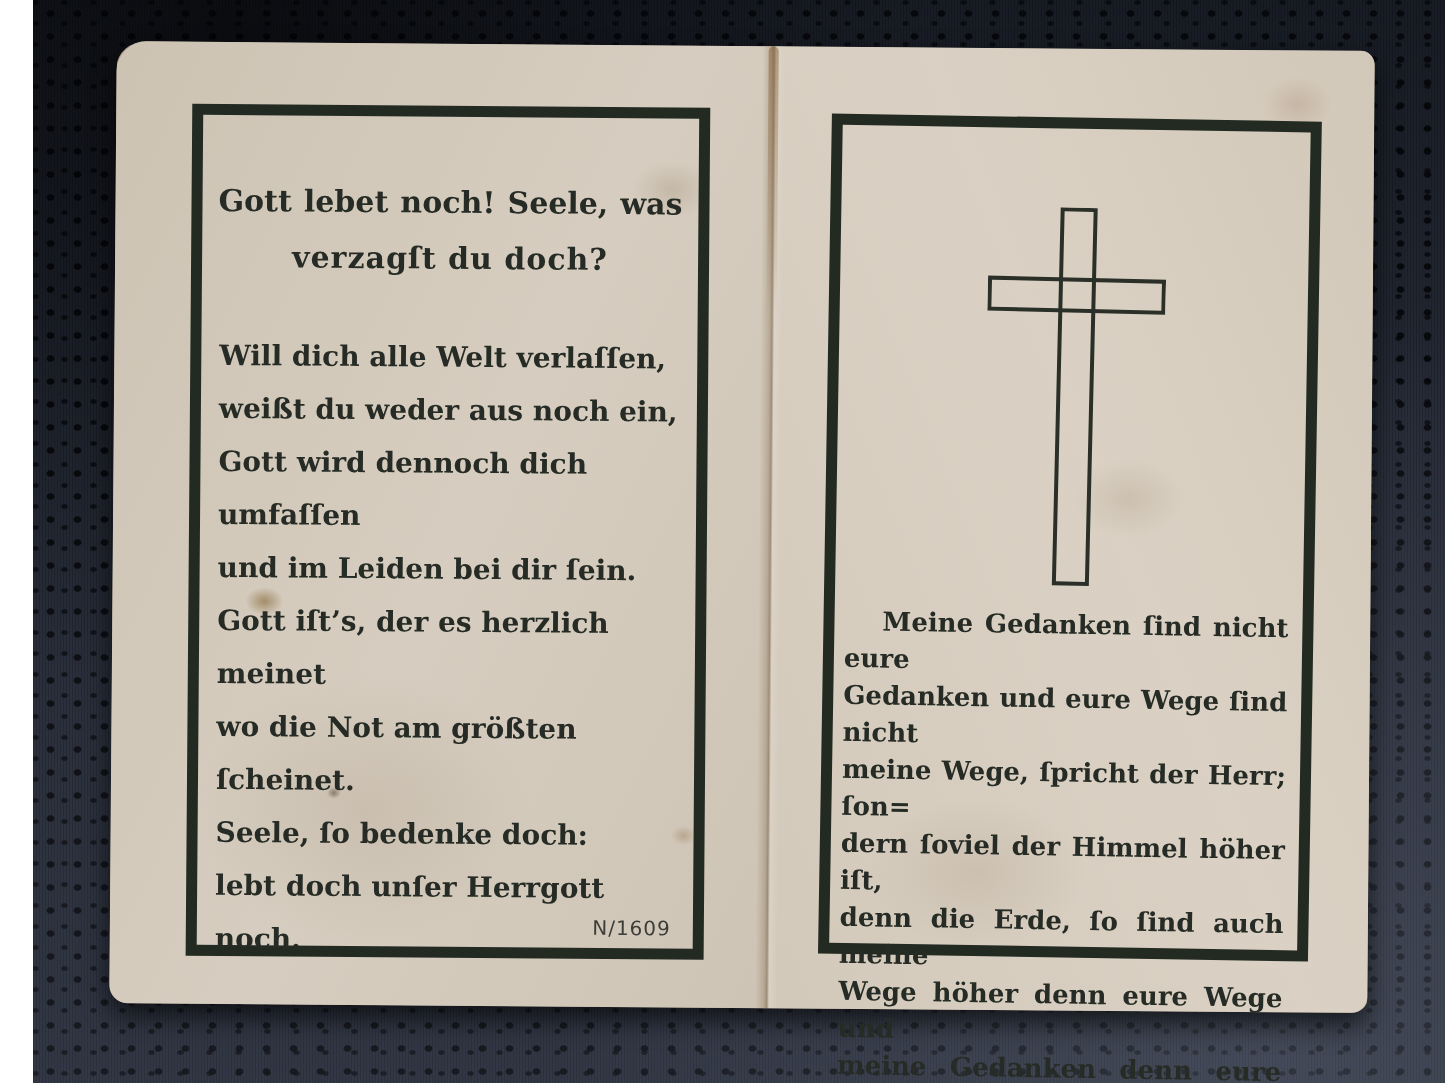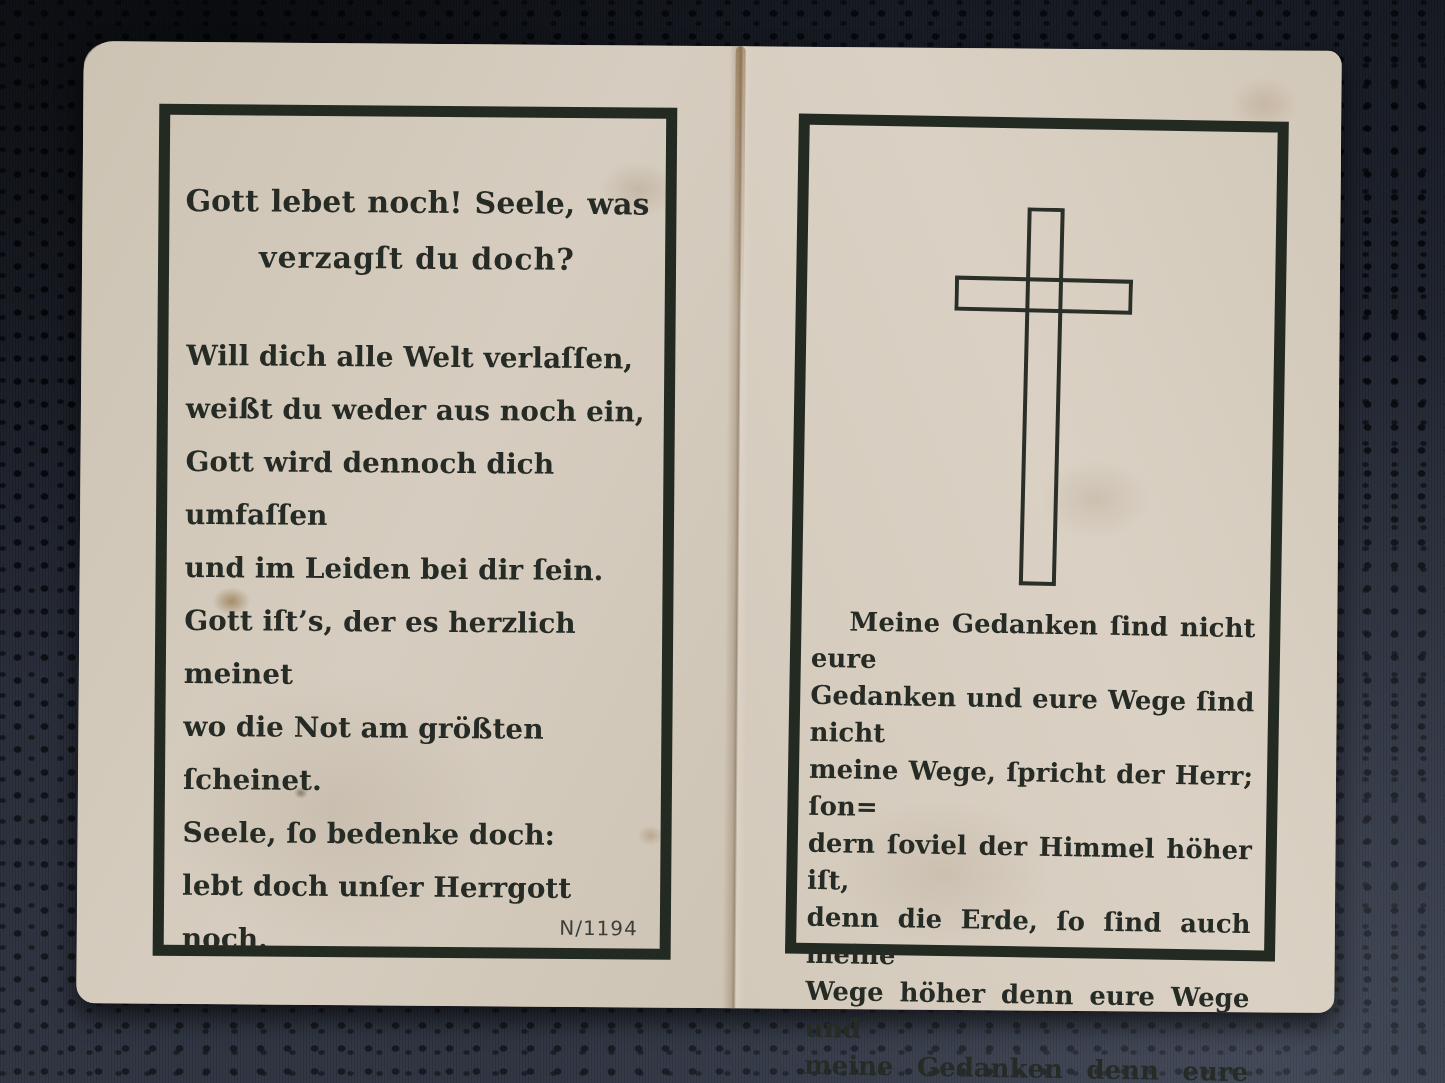--- a/index.html
+++ b/index.html
@@ -13,20 +13,21 @@
     background-color:#262b37;
     background-image:
       radial-gradient(circle at 14% 2%, rgba(0,0,0,.55), transparent 42%),
       radial-gradient(circle at 88% 96%, rgba(135,145,165,.22), transparent 45%),
       linear-gradient(180deg, rgba(6,8,12,.45) 0%, rgba(6,8,12,.05) 38%, rgba(120,130,150,.14) 100%),
       radial-gradient(rgba(3,4,7,.85) 3.2px, transparent 4.4px),
       radial-gradient(rgba(3,4,7,.7) 2.6px, transparent 3.8px),
       repeating-linear-gradient(90deg, rgba(0,0,0,.20) 0 1px, transparent 1px 3px);
     background-size:auto,auto,auto,27px 23px,29px 21px,auto;
     background-position:0 0,0 0,0 0,4px 2px,17px 13px,0 0;
+    margin-left:33px;
   }
   
   .card{
     position:absolute;left:80px;top:46px;width:1258px;height:962px;
     transform:rotate(.45deg);
     background:#d1c7b8;
     border-radius:30px 14px 16px 18px / 26px 16px 14px 20px;
     box-shadow:0 12px 26px rgba(0,0,0,.65), inset 0 0 30px rgba(95,72,45,.38), inset 0 0 0 2px rgba(80,60,38,.22);
     background-image:radial-gradient(rgba(96,76,52,.07) 1px, transparent 1.6px);
     background-size:8px 10px;
@@ -110,21 +111,21 @@
       <div class="poem">
           <div class="pline">Will dich alle Welt verlaſſen,</div>
           <div class="pline">weißt du weder aus noch ein,</div>
           <div class="pline">Gott wird dennoch dich umfaſſen</div>
           <div class="pline">und im Leiden bei dir ſein.</div>
           <div class="pline">Gott iſt’s, der es herzlich meinet</div>
           <div class="pline">wo die Not am größten ſcheinet.</div>
           <div class="pline">Seele, ſo bedenke doch:</div>
           <div class="pline">lebt doch unſer Herrgott noch.</div>
         </div>
-      <div class="printnum">N/1194</div>
+      <div class="printnum">N/1609</div>
     </div>
 
     <div class="frame frame-right">
       <svg class="cross" width="178" height="380" viewBox="0 0 178 380" transform="rotate(.4)">
         <rect x="2" y="72" width="174" height="31" fill="none" stroke="#2a2f28" stroke-width="4"></rect>
         <rect x="73" y="2" width="33" height="374" fill="none" stroke="#2a2f28" stroke-width="4"></rect>
       </svg>
       <div class="verse">
         <div>
             <div class="vline">Meine Gedanken ſind nicht eure</div>

